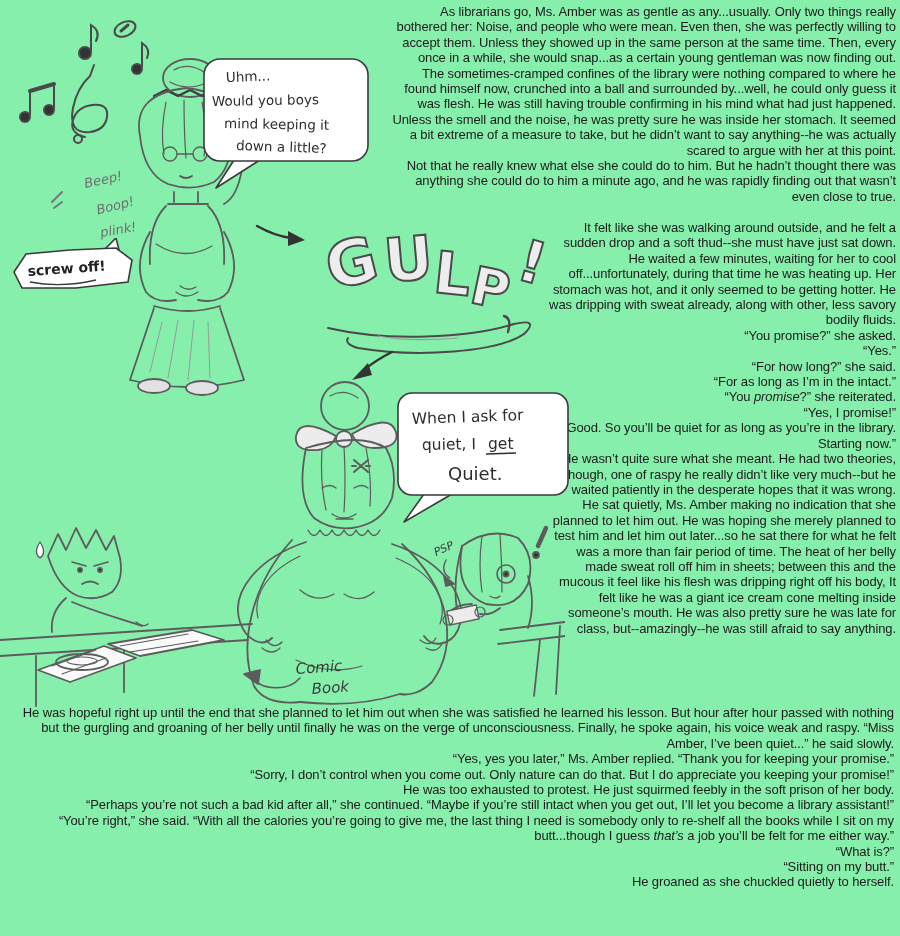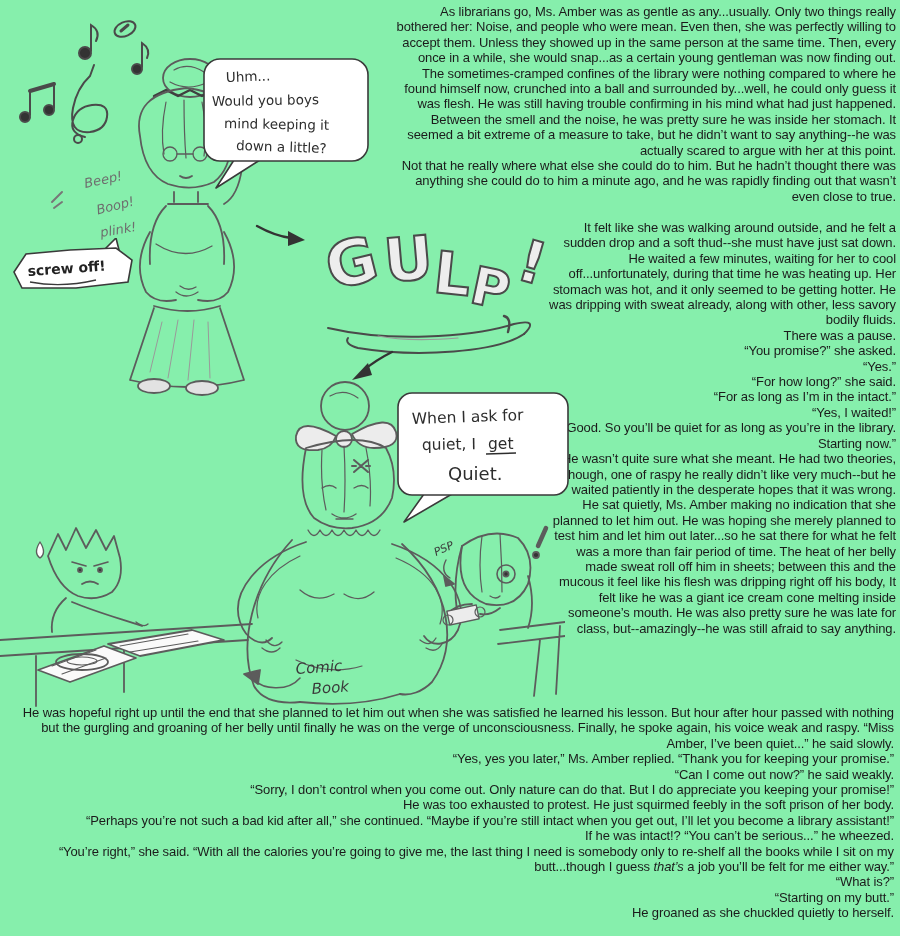--- a/index.html
+++ b/index.html
@@ -17,48 +17,46 @@
   .gulpletter{font-family:"DejaVu Sans",sans-serif;font-weight:bold;fill:#ededed;stroke:#4a4a4a;stroke-width:2;}
 </style>
 </head>
 <body>
 
 <div class="stage">
 
   <div class="block" style="left:388px;top:4px;width:508px;">
     <p>As librarians go, Ms. Amber was as gentle as any...usually.  Only two things really bothered her: Noise, and people who were mean.  Even then, she was perfectly willing to accept them.  Unless they showed up in the same person at the same time.  Then, every once in a while, she would snap...as a certain young gentleman was now finding out.</p>
     <p>The sometimes-cramped confines of the library were nothing compared to where he found himself now, crunched into a ball and surrounded by...well, he could only guess it was flesh.  He was still having trouble confirming in his mind what had just happened.</p>
-    <p>Between the smell and the noise, he was pretty sure he was inside her stomach.  It seemed a bit extreme of a measure to take, but he didn’t want to say anything--he was actually scared to argue with her at this point.</p>
-    <p>Not that he really where what else she could do to him.  But he hadn’t thought there was anything she could do to him a minute ago, and he was rapidly finding out that wasn’t even close to true.</p>
+    <p>Unless the smell and the noise, he was pretty sure he was inside her stomach.  It seemed a bit extreme of a measure to take, but he didn’t want to say anything--he was actually scared to argue with her at this point.</p>
+    <p>Not that he really knew what else she could do to him.  But he hadn’t thought there was anything she could do to him a minute ago, and he was rapidly finding out that wasn’t even close to true.</p>
   </div>
 
   <div class="block" style="left:548px;top:220px;width:348px;">
     <p>It felt like she was walking around outside, and he felt a sudden drop and a soft thud--she must have just sat down.  He waited a few minutes, waiting for her to cool off...unfortunately, during that time he was heating up.  Her stomach was hot, and it only seemed to be getting hotter.  He was dripping with sweat already, along with other, less savory bodily fluids.</p>
-    <p>There was a pause.</p>
     <p>“You promise?” she asked.</p>
     <p>“Yes.”</p>
     <p>“For how long?” she said.</p>
     <p>“For as long as I’m in the intact.”</p>
-    <p>“Yes, I waited!”</p>
+    <p><span>“You </span><i>promise</i><span>?” she reiterated.</span></p>
+    <p>“Yes, I promise!”</p>
     <p>“Good.  So you’ll be quiet for as long as you’re in the library.  Starting now.”</p>
     <p>He wasn’t quite sure what she meant.  He had two theories, though, one of raspy he really didn’t like very much--but he waited patiently in the desperate hopes that it was wrong.</p>
     <p>He sat quietly, Ms. Amber making no indication that she planned to let him out.  He was hoping she merely planned to test him and let him out later...so he sat there for what he felt was a more than fair period of time.  The heat of her belly made sweat roll off him in sheets; between this and the mucous it feel like his flesh was dripping right off his body,  It felt like he was a giant ice cream cone melting inside someone’s mouth.  He was also pretty sure he was late for class, but--amazingly--he was still afraid to say anything.</p>
   </div>
 
   <div class="block" style="left:8px;top:705px;width:886px;">
     <p>He was hopeful right up until the end that she planned to let him out when she was satisfied he learned his lesson.  But hour after hour passed with nothing but the gurgling and groaning of her belly until finally he was on the verge of unconsciousness.  Finally, he spoke again, his voice weak and raspy.  “Miss Amber, I’ve been quiet...” he said slowly.</p>
     <p>“Yes, yes you later,” Ms. Amber replied.  “Thank you for keeping your promise.”</p>
-    <p>“Can I come out now?” he said weakly.</p>
     <p>“Sorry, I don’t control when you come out.  Only nature can do that.  But I do appreciate you keeping your promise!”</p>
     <p>He was too exhausted to protest.  He just squirmed feebly in the soft prison of her body.</p>
     <p>“Perhaps you’re not such a bad kid after all,” she continued.  “Maybe if you’re still intact when you get out, I’ll let you become a library assistant!”</p>
-    <p>If he was intact!?  “You can’t be serious...” he wheezed.</p>
     <p><span>“You’re right,” she said.  “With all the calories you’re going to give me, the last thing I need is somebody only to re-shelf all the books while I sit on my butt...though I guess </span><i>that’s</i><span> a job you’ll be felt for me either way.”</span></p>
     <p>“What is?”</p>
-    <p>“Starting on my butt.”</p>
+    <p>“Sitting on my butt.”</p>
     <p>He groaned as she chuckled quietly to herself.</p>
   </div>
 
   <svg class="sk" style="left:5px;top:5px;" width="160" height="145" viewBox="0 0 160 145">
     <g stroke="#4a4a4a" fill="none" stroke-width="2" stroke-linecap="round">
       <ellipse cx="120" cy="24" rx="11" ry="7" transform="rotate(-24 120 24)"></ellipse>
       <path d="M123,20 l-7,6" stroke-width="3"></path>
       <circle cx="80" cy="48" r="6" fill="#333"></circle>
       <path d="M86,46 V 20 q 10,6 5,16"></path>
       <circle cx="132" cy="64" r="5" fill="#333"></circle>

